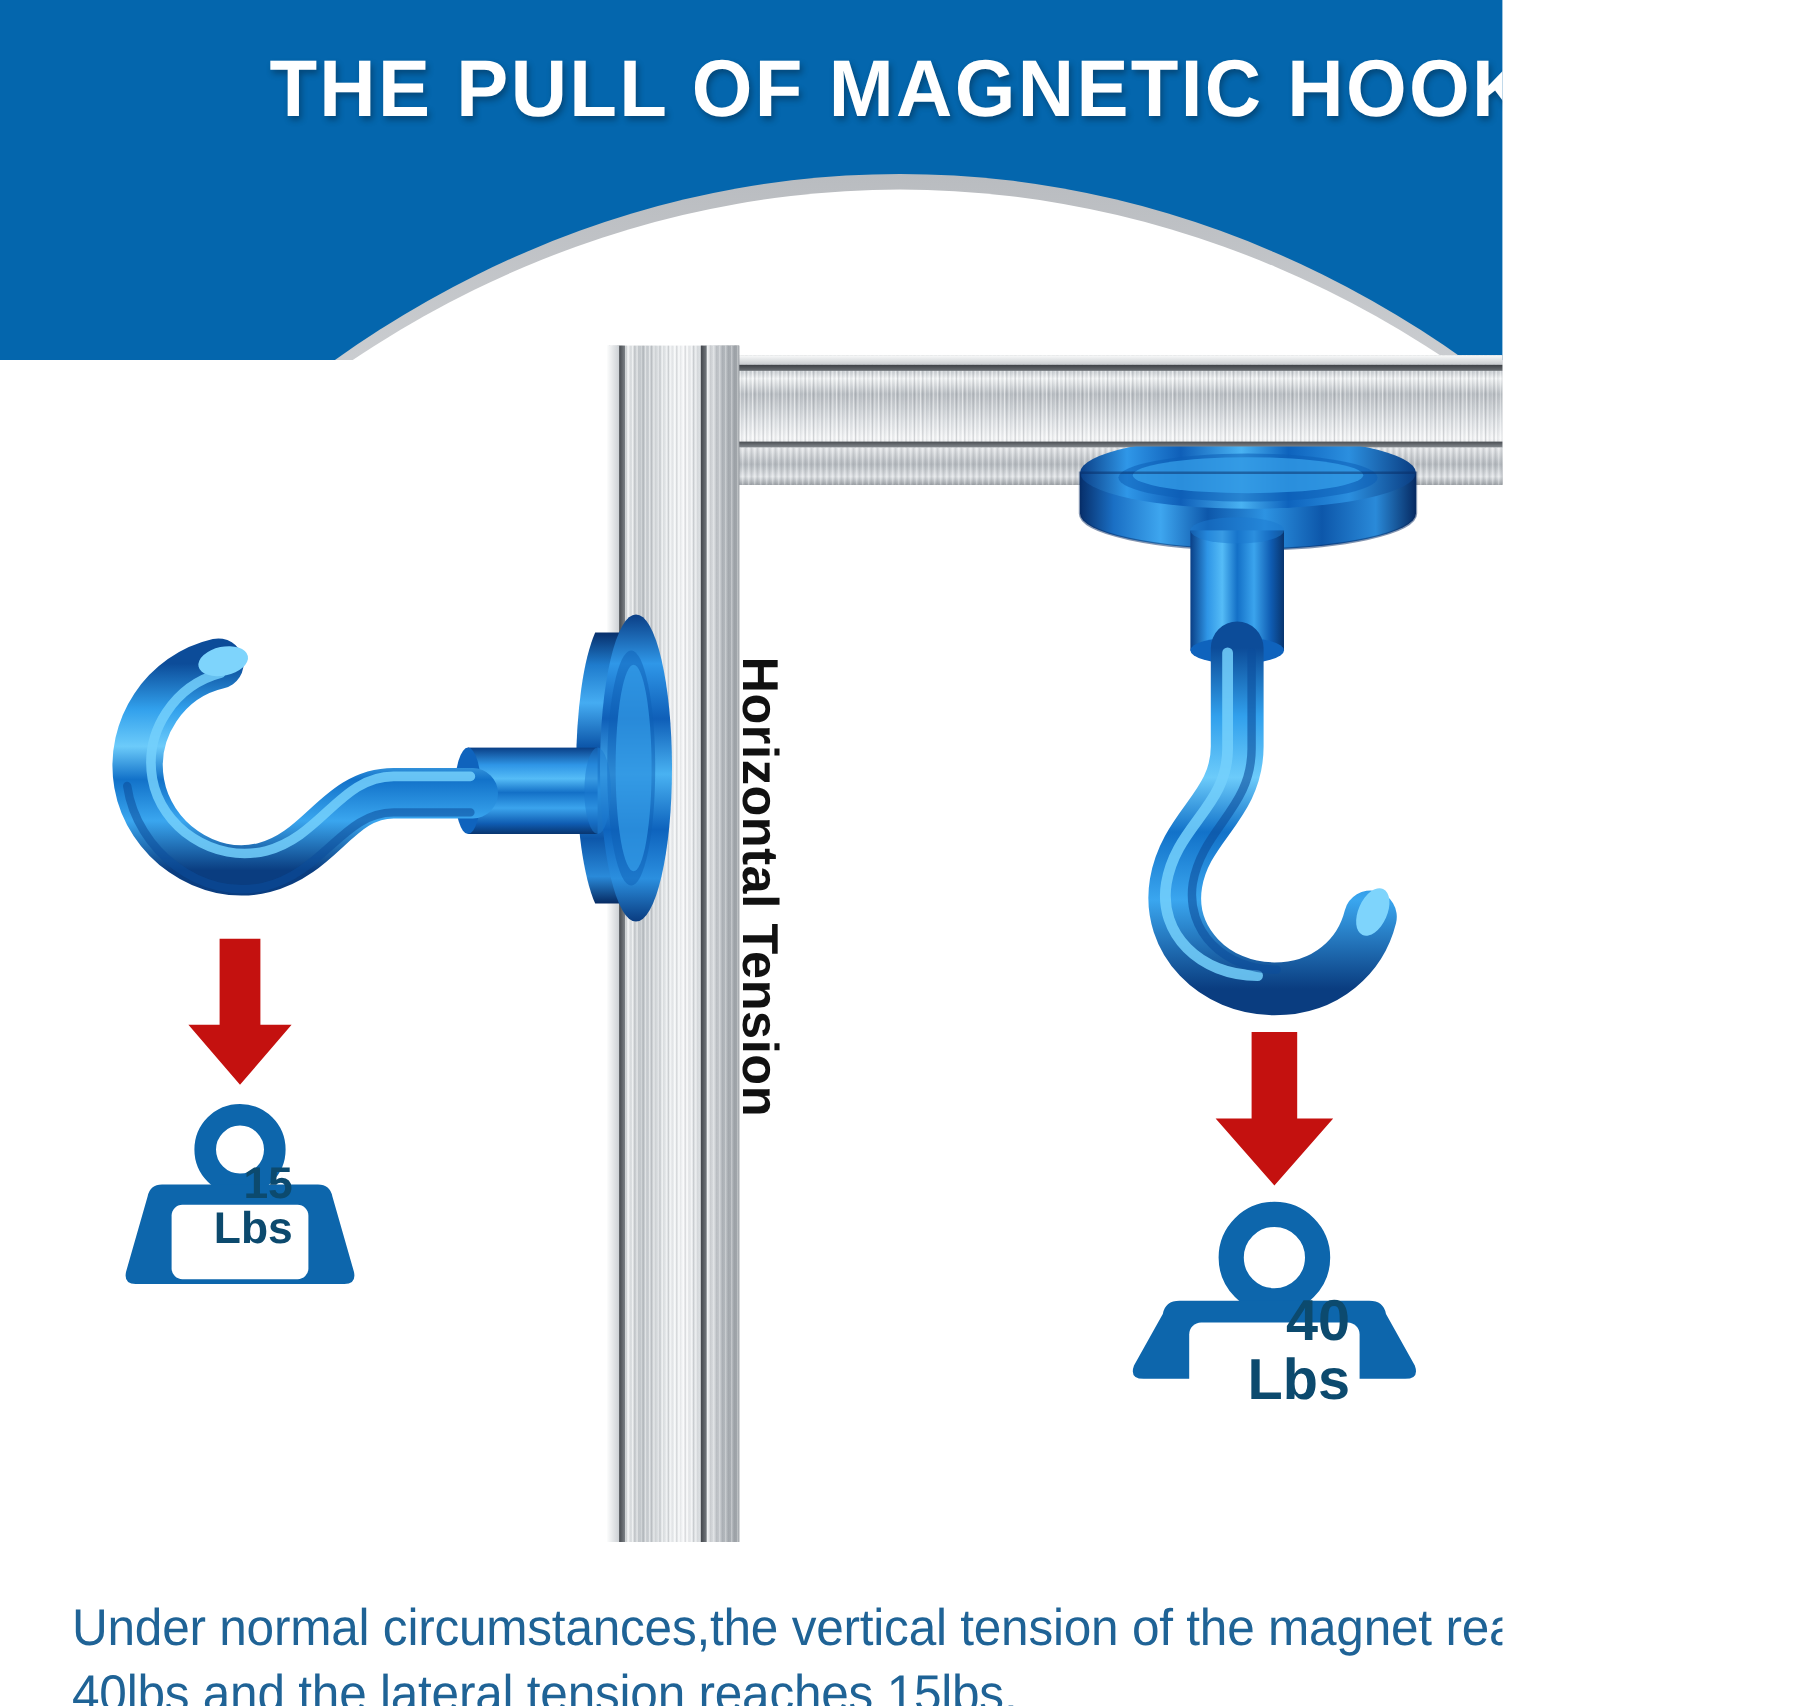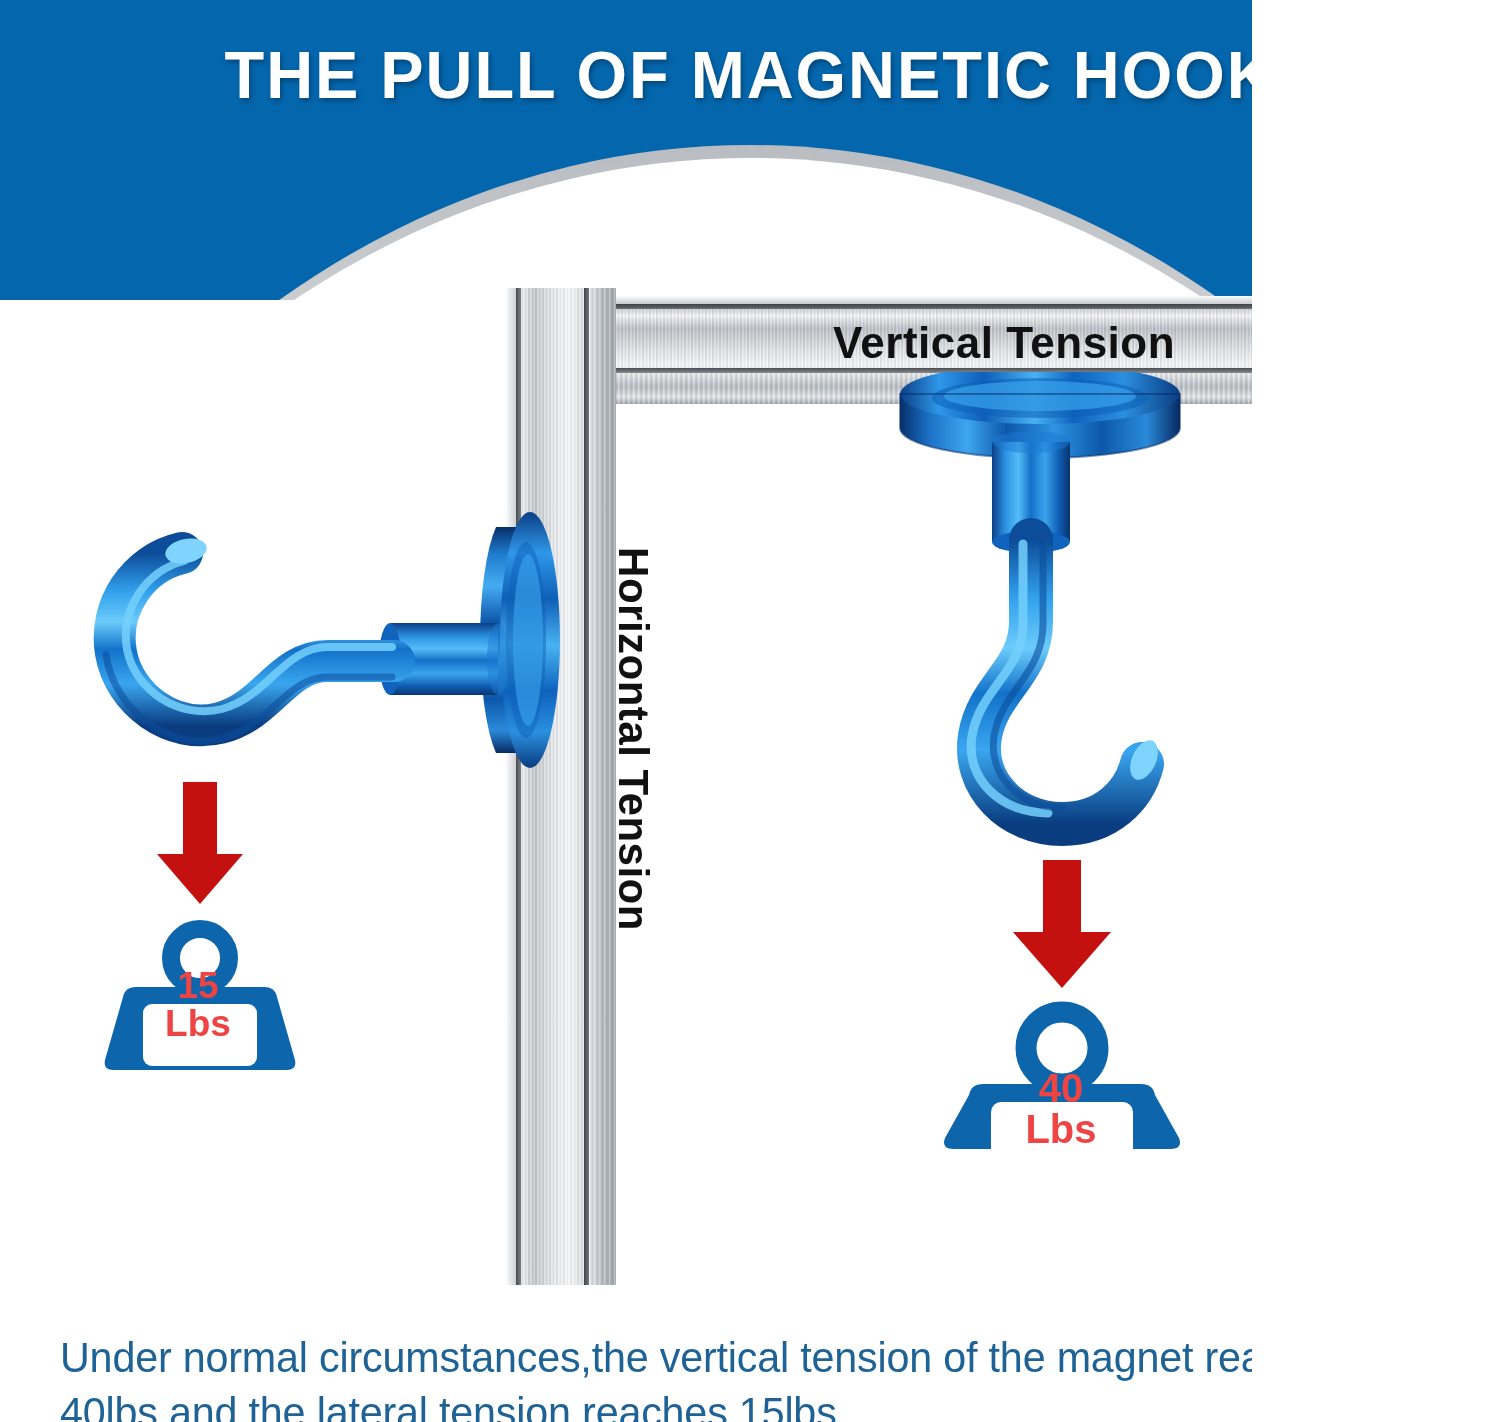--- a/index.html
+++ b/index.html
@@ -194,32 +194,32 @@
   .hook-left  { position: absolute; left: 60px;  top: 495px; }
   .hook-right { position: absolute; left: 880px; top: 372px; }
 
   
   .weight { position: absolute; }
   .weight-left  { left: 95px;  top: 782px; }
   .weight-right { left: 935px; top: 860px; }
 
   .weight-label {
     position: absolute;
-    text-align: center;
+    text-align: right;
     font-family: "Liberation Sans", sans-serif;
     font-weight: bold;
-    color: #ef4444;
+    color: #0c4a6e;
     line-height: 1.02;
     white-space: pre-line;
   }
   .weight-left .weight-label {
     left: 57px; top: 185px; width: 92px; font-size: 37px;
   }
   .weight-right .weight-label {
-    left: 62px; top: 208px; width: 128px; font-size: 40px;
+    left: 62px; top: 218px; width: 128px; font-size: 48px;
   }
 
   
   .caption {
     position: absolute;
     left: 60px;
     top: 1330px;
     width: 1390px;
     color: #1f6396;
     font-family: "Liberation Sans Narrow", "Liberation Sans", sans-serif;
@@ -242,21 +242,20 @@
   </div>
   <div class="header-title">THE PULL OF MAGNETIC HOOK</div>
 
   <div class="metal-h">
     <div class="face"></div>
     <div class="lip"></div>
     <div class="edge-top"></div>
     <div class="edge-bottom"></div>
     <div class="under"></div>
   </div>
-  <div class="label-vertical-tension">Vertical Tension</div>
 
   <div class="hook-right">
     <svg width="320" height="480" viewBox="0 0 320 480">
       <defs>
         <linearGradient id="discTop" x1="0" y1="0" x2="1" y2="0">
           <stop offset="0%" stop-color="#0b3f86"></stop>
           <stop offset="14%" stop-color="#2f97e8"></stop>
           <stop offset="30%" stop-color="#0f5fb8"></stop>
           <stop offset="48%" stop-color="#49b2f2"></stop>
           <stop offset="62%" stop-color="#0e63bd"></stop>

